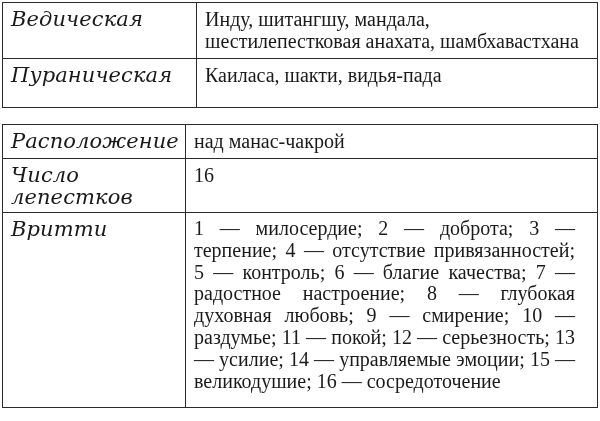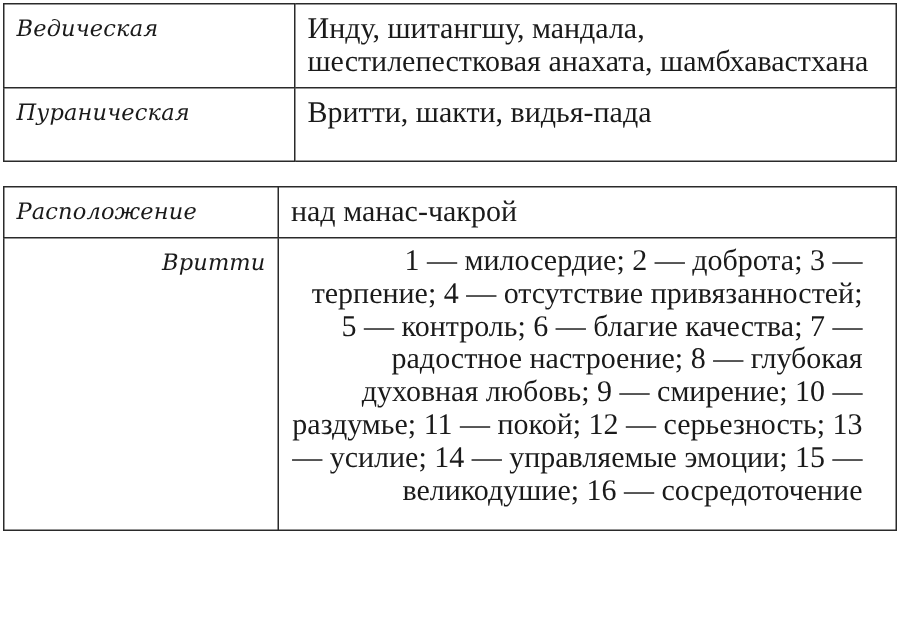--- a/index.html
+++ b/index.html
@@ -15,65 +15,69 @@
   td {
     border: 1.5px solid #2a2a2a;
     vertical-align: top;
     font-size: 20px;
     line-height: 22px;
     padding: 5px 8px 4px 8px;
   }
   td.label {
     font-style: italic;
     font-family: "DejaVu Serif", "Liberation Serif", serif;
-    font-size: 15px;
+    font-size: 21px;
     letter-spacing: 0.1px;
     margin-left: 16px;
   }
   #t1 { top: 2px; }
   #t1 col.c1 { width: 194px; }
   #t2 { top: 124px; border-radius: 13px; }
   #t2 col.c1 { width: 183px; }
   #t2 td { height: 24px; }
   td.vritti {
     text-align: justify;
     line-height: 21.8px;
     padding-top: 5px;
     padding-right: 22px;
   }
-  #t2 tr.last td { height: 185px; text-align: right; }
+  #t2 tr.last td { height: 185px; }
 </style>
 </head>
 <body>
 
 <table id="t1">
   <colgroup>
       <col class="c1">
       <col>
     </colgroup>
   <tbody>
       <tr style="height:56px">
     <td class="label">Ведическая</td>
     <td>Инду, шитангшу, мандала, шестилепестковая анахата, шамбхавастхана</td>
   </tr>
   <tr style="height:49px">
     <td class="label">Пураническая</td>
-    <td>Вритти, шакти, видья-пада</td>
+    <td>Каиласа, шакти, видья-пада</td>
   </tr>
 </tbody>
   </table>
 
 <table id="t2">
   <colgroup>
       <col class="c1">
       <col>
     </colgroup>
   <tbody>
       <tr>
     <td class="label">Расположение</td>
     <td>над манас-чакрой</td>
   </tr>
+  <tr>
+    <td class="label">Число лепестков</td>
+    <td>16</td>
+  </tr>
   <tr class="last">
     <td class="label">Вритти</td>
     <td class="vritti" lang="ru" style="hyphens:auto">1 — милосердие; 2 — доброта; 3 — терпение; 4 — отсутствие привязанностей; 5 — контроль; 6 — благие качества; 7 — радостное настроение; 8 — глубокая духовная любовь; 9 — смирение; 10 — раздумье; 11 — покой; 12 — серьезность; 13 — усилие; 14 — управляемые эмоции; 15 — великодушие; 16 — сосредоточение</td>
   </tr>
 </tbody>
   </table>
 
 </body></html>

